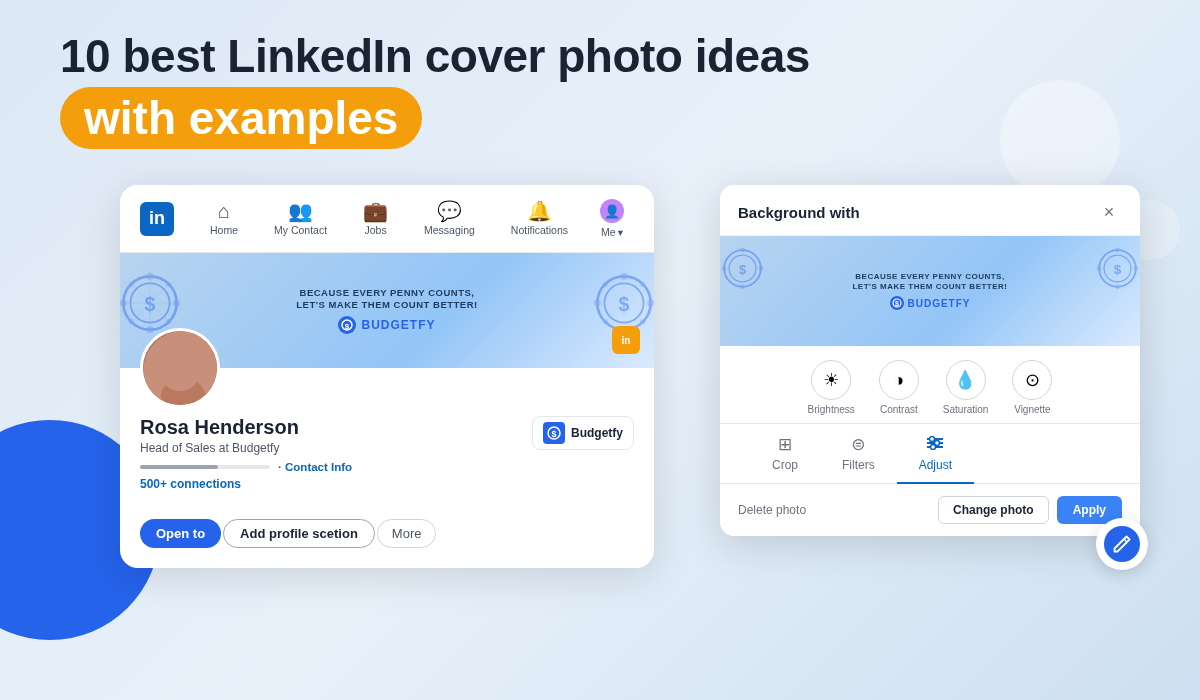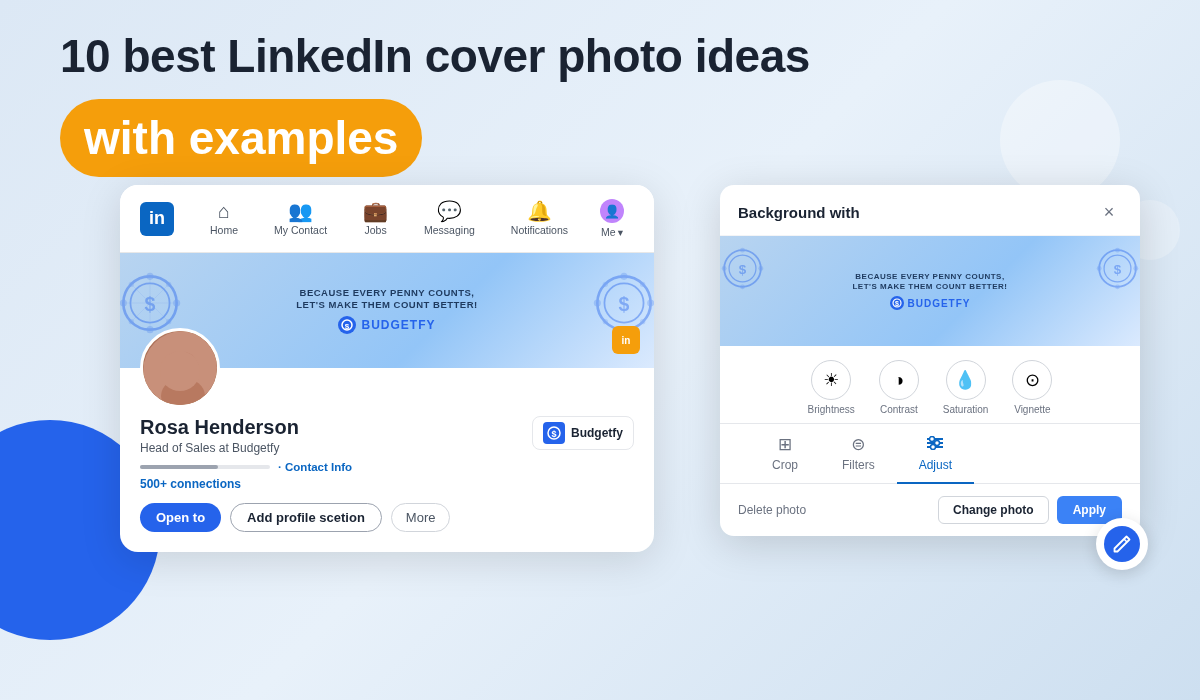--- a/index.html
+++ b/index.html
@@ -54,23 +54,23 @@
       color: #1a2332;
       line-height: 1.15;
       letter-spacing: -0.5px;
     }
     .title-highlight {
       display: inline-block;
       background: #f59e0b;
       color: #fff;
       font-size: 46px;
       font-weight: 700;
-      padding: 12px 24px;
+      padding: 4px 24px;
       border-radius: 40px;
-      margin-top: 16px;
+      margin-top: 4px;
     }
 
     
     .linkedin-card {
       position: absolute;
       left: 120px;
       top: 185px;
       width: 534px;
       background: #fff;
       border-radius: 18px;
@@ -338,22 +338,22 @@
       color: #1a2332;
     }
     .connections {
       font-size: 12px;
       color: #0a66c2;
       font-weight: 600;
       margin-top: 4px;
     }
     .profile-actions {
       display: flex;
-      gap: 9px;
-      margin-top: 12px;
+      gap: 2px;
+      margin-top: 28px;
       align-items: center;
     }
     .btn-primary {
       background: #2563eb;
       color: #fff;
       border: none;
       padding: 7px 16px;
       border-radius: 20px;
       font-size: 13px;
       font-weight: 600;

